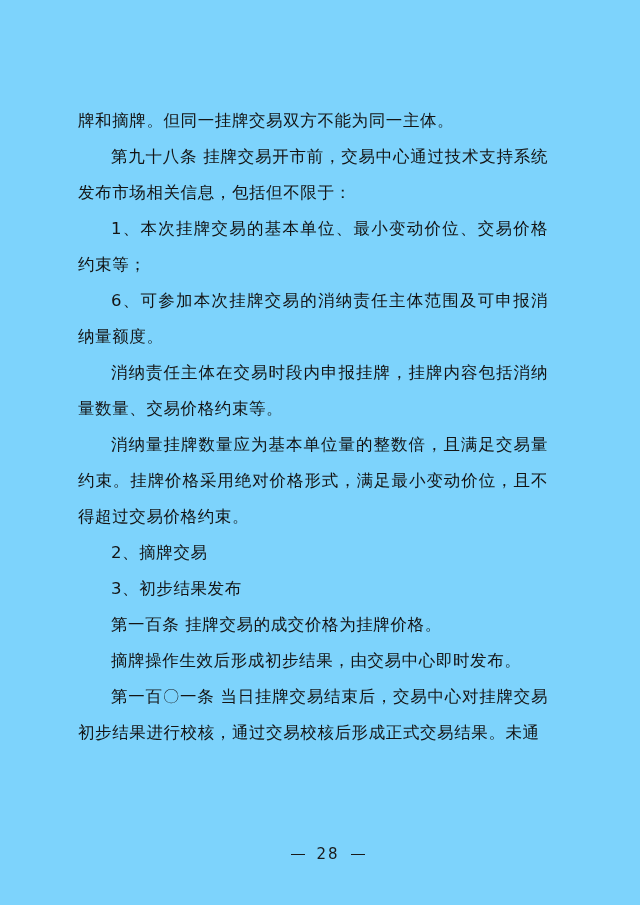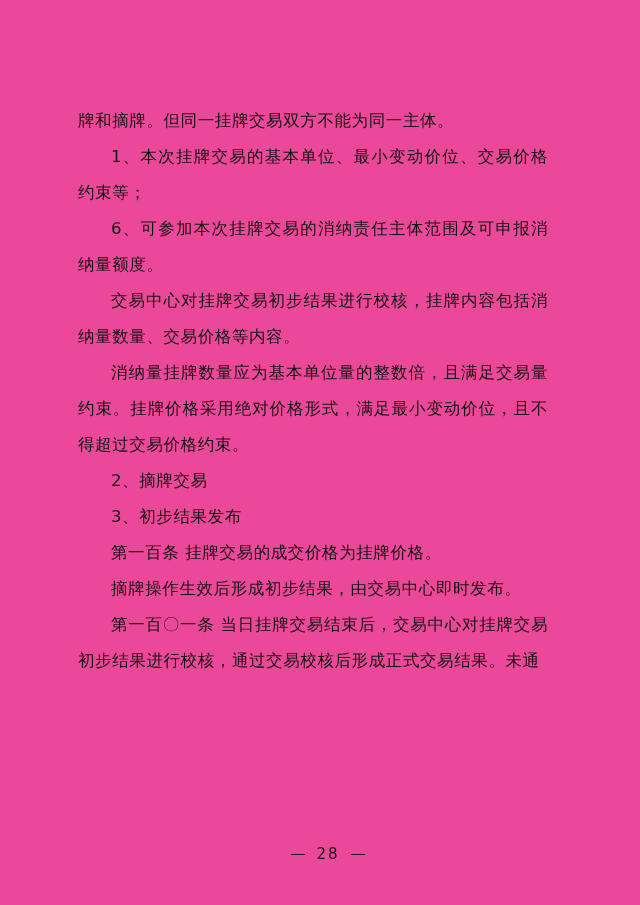--- a/index.html
+++ b/index.html
@@ -14,21 +14,21 @@
     color: #1a1a1a;
     position: relative;
     overflow: hidden;
   }
   .page {
     position: absolute;
     left: 0;
     top: 0;
     width: 640px;
     height: 905px;
-    background: #ec4899;
+    background: #7dd3fc;
   }
   .content {
     position: absolute;
     left: 78px;
     top: 103px;
     width: 470px;
   }
   .para {
     font-size: 16.5px;
     line-height: 36px;
@@ -64,23 +64,24 @@
     vertical-align: middle;
     margin: 0 5px;
   }
 </style>
 </head>
 <body>
 
 <div class="page">
   <div class="content">
     <p class="para">牌和摘牌。但同一挂牌交易双方不能为同一主体。</p>
+    <p class="para indent">第九十八条  挂牌交易开市前，交易中心通过技术支持系统发布市场相关信息，包括但不限于：</p>
     <p class="para indent">1、本次挂牌交易的基本单位、最小变动价位、交易价格约束等；</p>
     <p class="para indent">6、可参加本次挂牌交易的消纳责任主体范围及可申报消纳量额度。</p>
-    <p class="para indent">交易中心对挂牌交易初步结果进行校核，挂牌内容包括消纳量数量、交易价格等内容。</p>
+    <p class="para indent">消纳责任主体在交易时段内申报挂牌，挂牌内容包括消纳量数量、交易价格约束等。</p>
     <p class="para indent">消纳量挂牌数量应为基本单位量的整数倍，且满足交易量约束。挂牌价格采用绝对价格形式，满足最小变动价位，且不得超过交易价格约束。</p>
     <p class="para indent">2、摘牌交易</p>
     <p class="para indent">3、初步结果发布</p>
     <p class="para indent">第一百条  挂牌交易的成交价格为挂牌价格。</p>
     <p class="para indent">摘牌操作生效后形成初步结果，由交易中心即时发布。</p>
     <p class="para indent">第一百〇一条   当日挂牌交易结束后，交易中心对挂牌交易初步结果进行校核，通过交易校核后形成正式交易结果。未通</p>
   </div>
 
   <div class="footer">
     <span class="dash"></span><span class="num">28</span><span class="dash"></span>

